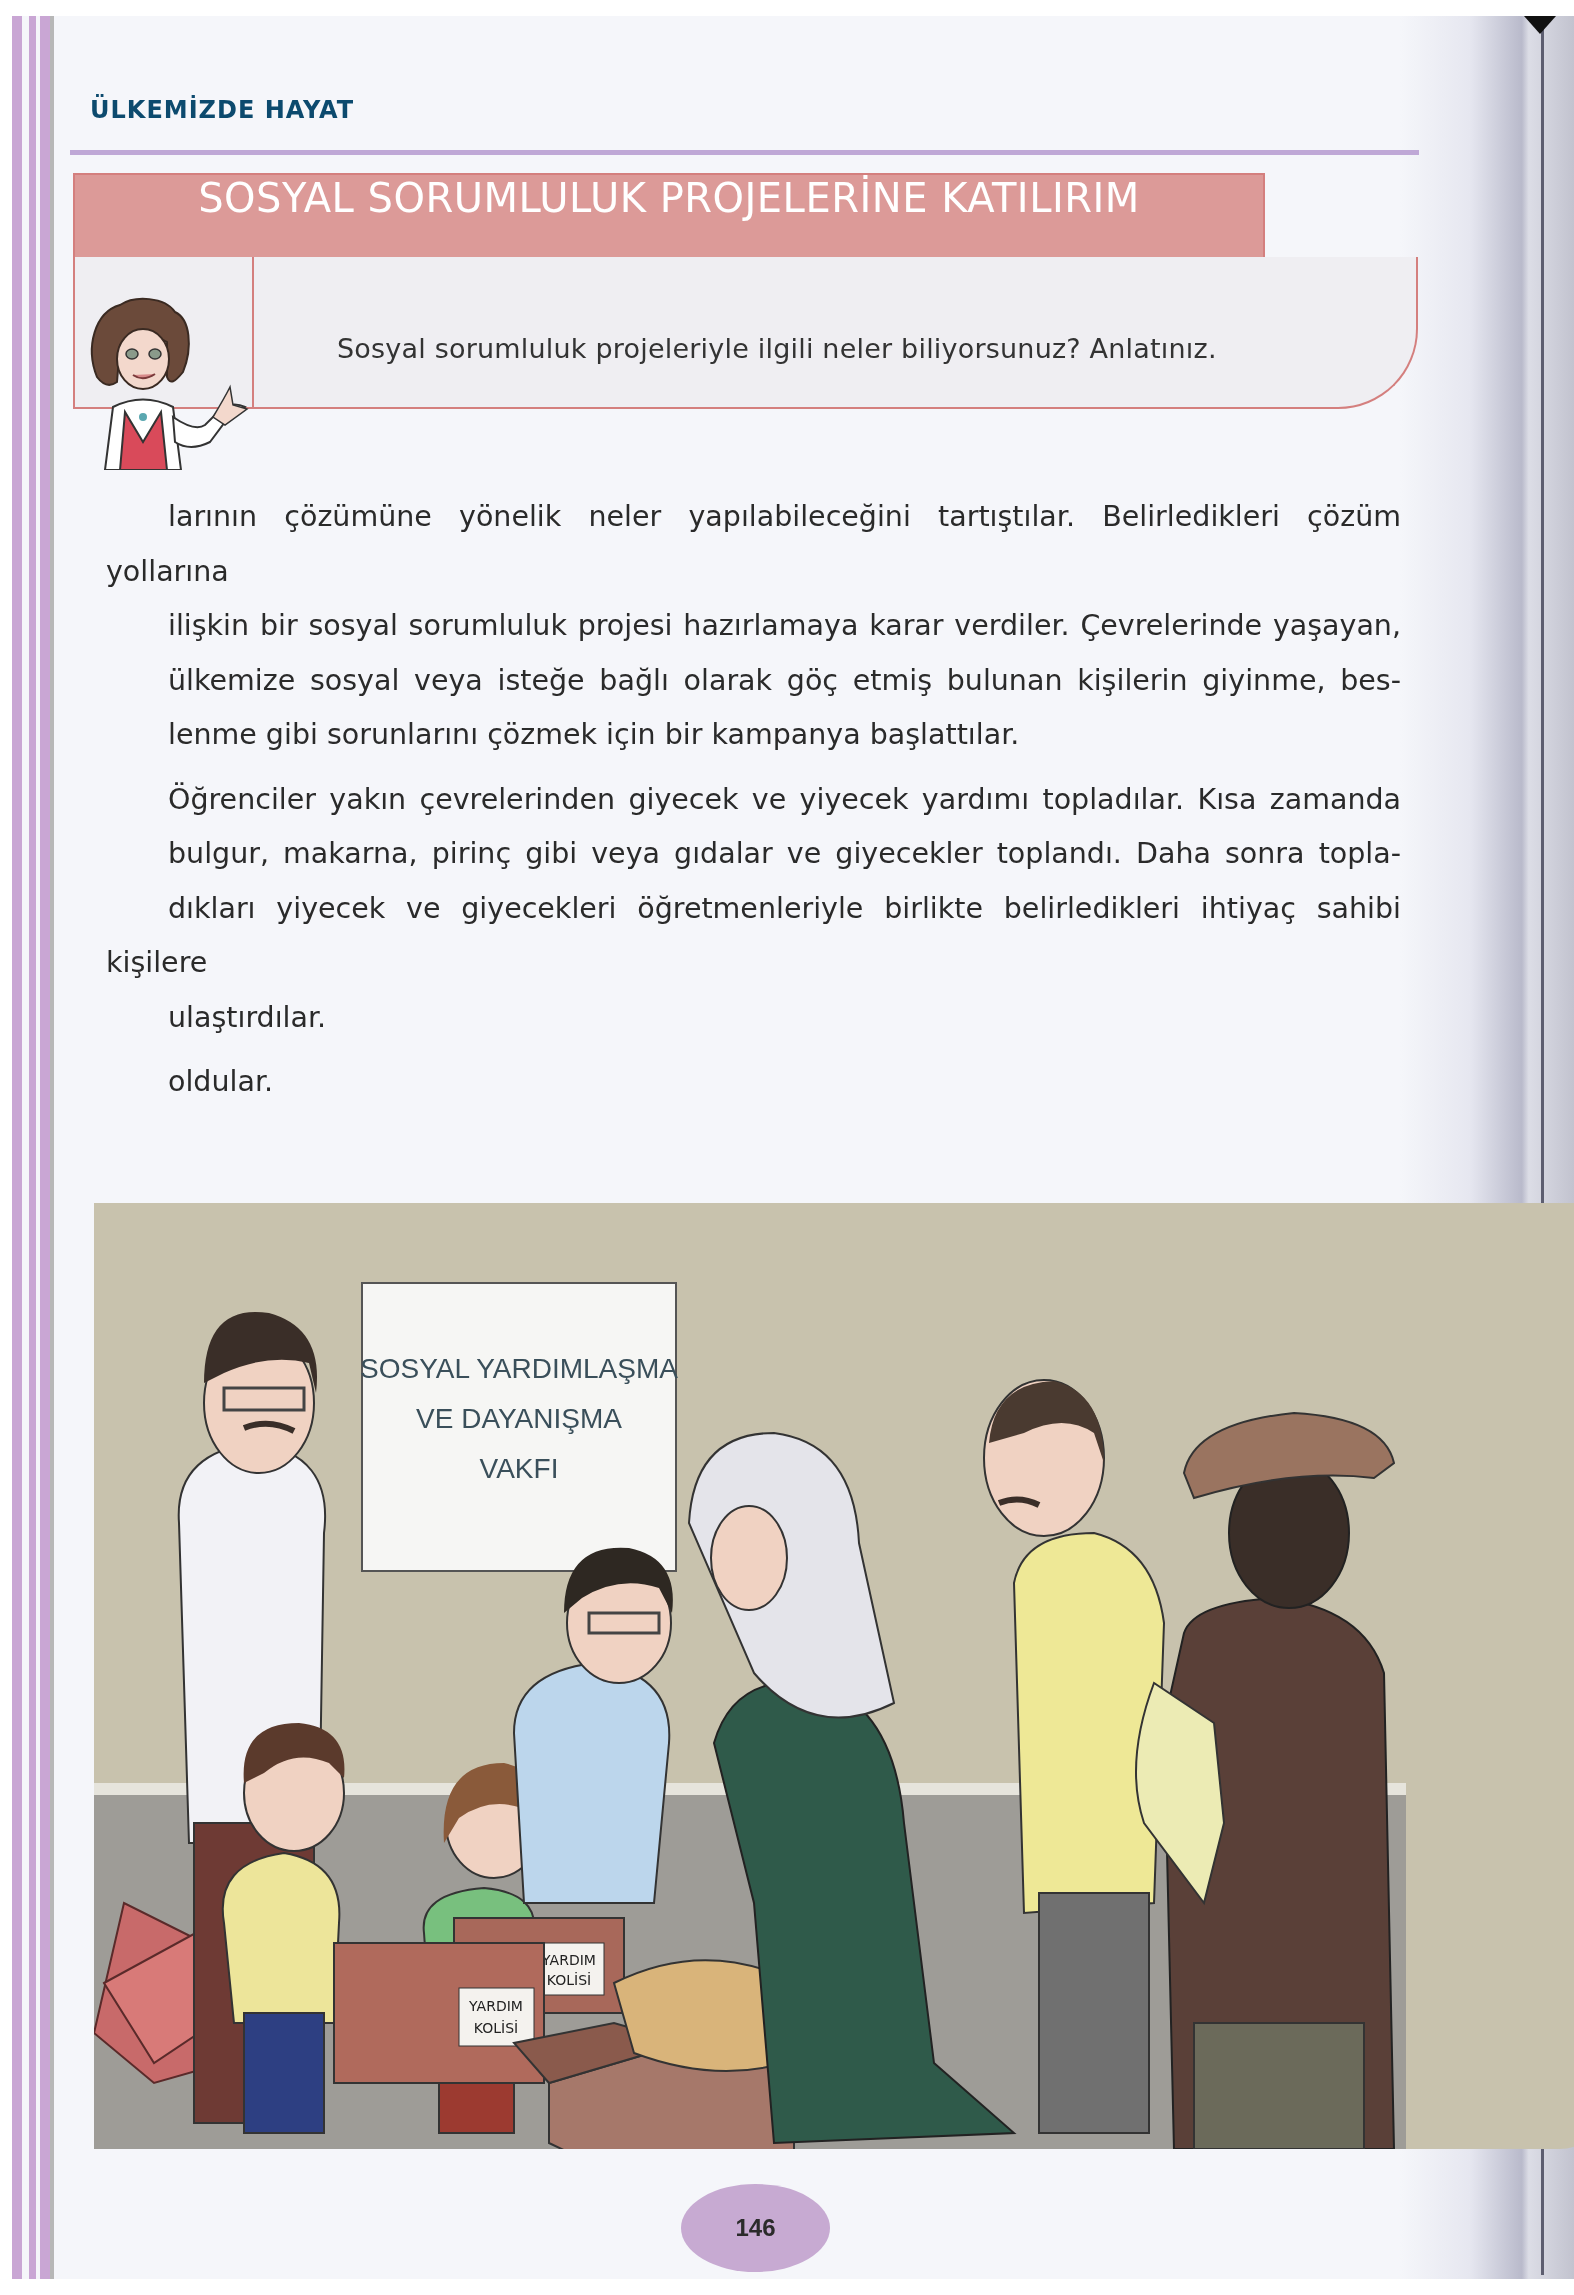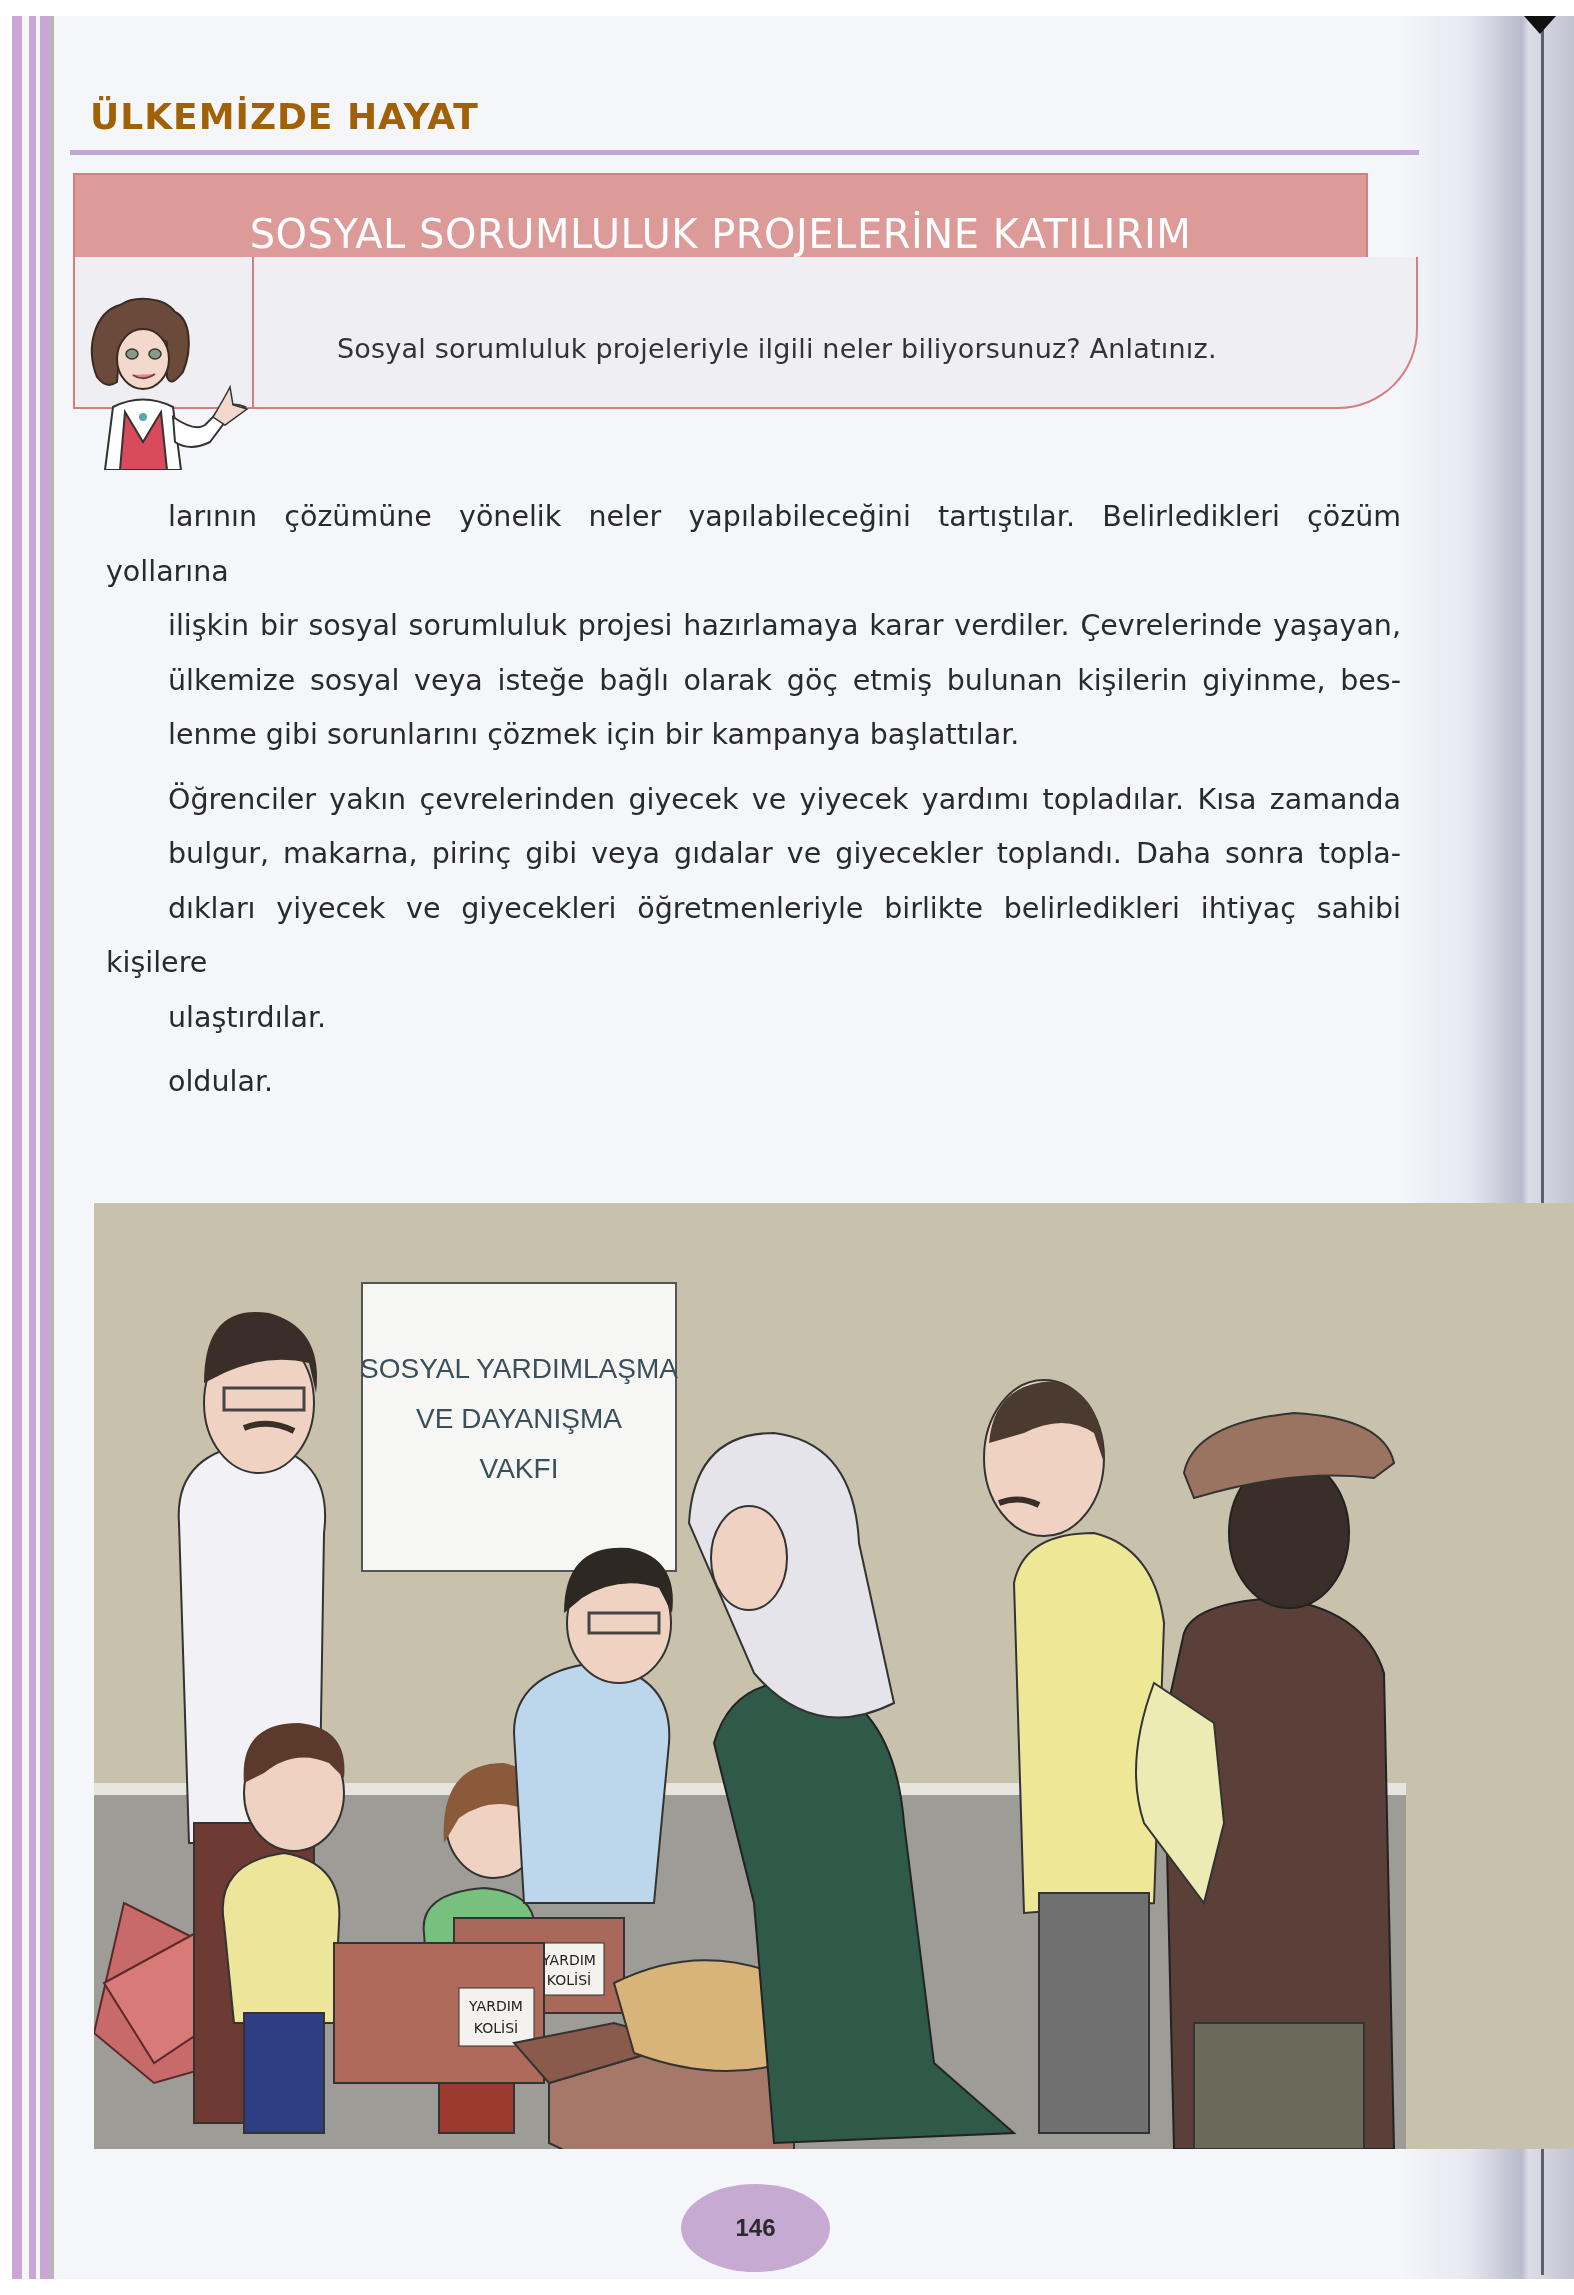--- a/index.html
+++ b/index.html
@@ -23,29 +23,29 @@
     background: linear-gradient(to right, #f5f6fa 0%, #e6e7f0 40%, #b9bacb 70%, #dcdde6 74%, #c2c3cf 100%);
   }
   .gutter-line { position: absolute; top: 20px; left: 1541px; width: 3px; height: 2255px; background: #5d5e70; }
   .gutter-tip {
     position: absolute; left: 1524px; top: 16px; width: 0; height: 0;
     border-left: 16px solid transparent; border-right: 16px solid transparent; border-top: 18px solid #111;
   }
 
   .unit-title {
     position: absolute; left: 90px; top: 96px;
-    font-family: "DejaVu Sans", sans-serif; font-size: 36px; letter-spacing: 1px;
-    color: #a16207; font-weight: bold;
+    font-family: "DejaVu Sans", sans-serif; font-size: 24px; letter-spacing: 1px;
+    color: #0c4a6e; font-weight: bold;
   }
   .unit-rule { position: absolute; left: 70px; top: 150px; width: 1349px; height: 5px; background: #bfa8d6; }
 
   .topic-bar {
-    position: absolute; left: 73px; top: 173px; width: 1295px; height: 86px;
+    position: absolute; left: 73px; top: 173px; width: 1192px; height: 86px;
     background: #dc9a98; border: 2px solid #d47f7e;
-    display: flex; align-items: flex-end; justify-content: center;
+    display: flex; align-items: flex-start; justify-content: center;
   }
   .topic-bar span {
     color: #ffffff; font-family: "DejaVu Sans", sans-serif; font-size: 40px; letter-spacing: 0.5px;
   }
 
   .question-box {
     position: absolute; left: 73px; top: 257px; width: 1345px; height: 152px;
     background: #efeef2; border: 2px solid #d47f7e; border-top: none;
     border-bottom-right-radius: 80px;
   }

